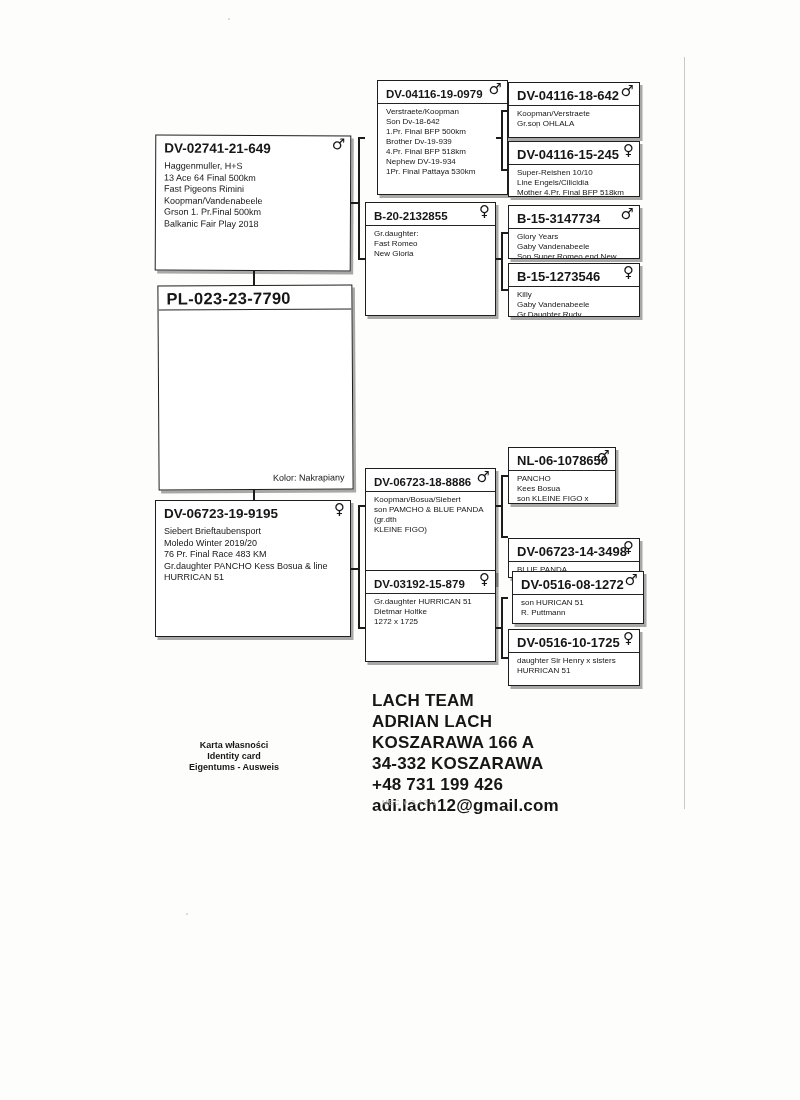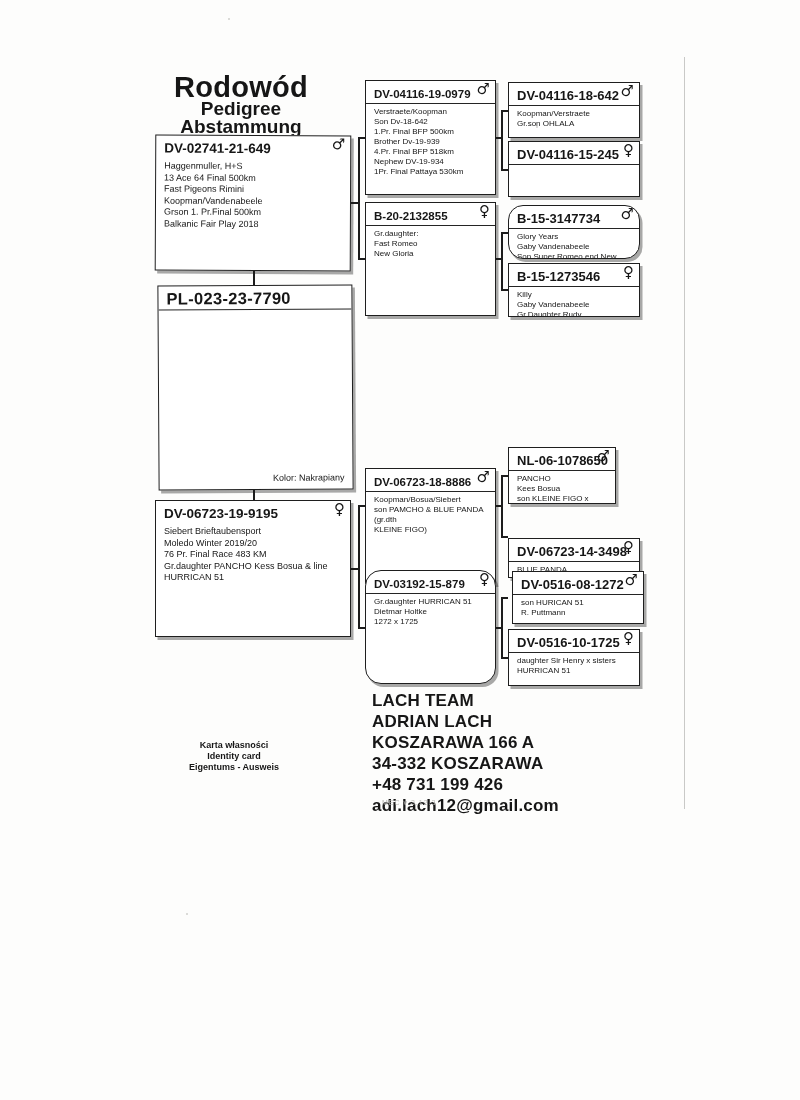--- a/index.html
+++ b/index.html
@@ -58,25 +58,20 @@
   }
   .footer-note{position:absolute;left:382px;top:799px;font-size:7px;color:#b9b9b6;letter-spacing:1px;}
   .scan-edge{position:absolute;left:684px;top:57px;width:1px;height:752px;background:#c9c9c7;}
   .speck{position:absolute;width:2px;height:2px;border-radius:50%;background:#cfcfcc;}
 </style>
 </head>
 <body>
 
 <div class="page">
 
-  <div class="title-block">
-    <div class="title-main">Rodowód</div>
-    <div class="title-sub">Pedigree</div>
-    <div class="title-sub">Abstammung</div>
-  </div>
 
   <div class="pbox g1 box-sire" style="left:155px;top:135px;width:196px;height:136px;">
     <div class="head">
       <span class="id">DV-02741-21-649</span>
       <span class="sex">♂</span>
     </div>
     <div class="notes">Haggenmuller, H+S
 13 Ace 64 Final 500km
 Fast Pigeons Rimini
 Koopman/Vandenabeele
@@ -96,21 +91,21 @@
       <span class="id">DV-06723-19-9195</span>
       <span class="sex">♀</span>
     </div>
     <div class="notes">Siebert Brieftaubensport
 Moledo Winter 2019/20
 76 Pr. Final Race 483 KM
 Gr.daughter PANCHO Kess Bosua &amp; line
 HURRICAN 51</div>
   </div>
 
-  <div class="pbox g2" style="left:365px;top:80px;width:131px;height:115px;">
+  <div class="pbox g2" style="left:377px;top:80px;width:131px;height:115px;">
     <div class="head"><span class="id">DV-04116-19-0979</span><span class="sex">♂</span></div>
     <div class="notes">Verstraete/Koopman
 Son Dv-18-642
 1.Pr. Final BFP 500km
 Brother Dv-19-939
 4.Pr. Final BFP 518km
 Nephew DV-19-934
 1Pr. Final Pattaya 530km</div>
   </div>
 
@@ -121,40 +116,43 @@
 New Gloria</div>
   </div>
 
   <div class="pbox g2" style="left:365px;top:468px;width:131px;height:116px;">
     <div class="head"><span class="id">DV-06723-18-8886</span><span class="sex">♂</span></div>
     <div class="notes">Koopman/Bosua/Siebert
 son PAMCHO &amp; BLUE PANDA (gr.dth
 KLEINE FIGO)</div>
   </div>
 
-  <div class="pbox g2" style="left:365px;top:570px;width:131px;height:114px;border-radius:16px;">
+  <div class="pbox g2" style="left:365px;top:570px;width:131px;height:92px;">
     <div class="head"><span class="id">DV-03192-15-879</span><span class="sex">♀</span></div>
     <div class="notes">Gr.daughter HURRICAN 51
 Dietmar Holtke
 1272 x 1725</div>
   </div>
 
   <div class="pbox g3" style="left:508px;top:82px;width:132px;height:56px;">
     <div class="head"><span class="id">DV-04116-18-642</span><span class="sex">♂</span></div>
     <div class="notes">Koopman/Verstraete
 Gr.son OHLALA
 
 1.Pr. Final BFP</div>
   </div>
 
   <div class="pbox g3" style="left:508px;top:141px;width:132px;height:56px;">
     <div class="head"><span class="id">DV-04116-15-245</span><span class="sex">♀</span></div>
-  </div>
-
-  <div class="pbox g3" style="left:508px;top:205px;width:132px;height:54px;border-radius:15px;">
+    <div class="notes">Super-Reishen 10/10
+Line Engels/Cilicidia
+Mother 4.Pr. Final BFP 518km</div>
+  </div>
+
+  <div class="pbox g3" style="left:508px;top:205px;width:132px;height:54px;">
     <div class="head"><span class="id">B-15-3147734</span><span class="sex">♂</span></div>
     <div class="notes">Glory Years
 Gaby Vandenabeele
 Son Super Romeo end New Gloria</div>
   </div>
 
   <div class="pbox g3" style="left:508px;top:263px;width:132px;height:54px;">
     <div class="head"><span class="id">B-15-1273546</span><span class="sex">♀</span></div>
     <div class="notes">Killy
 Gaby Vandenabeele

